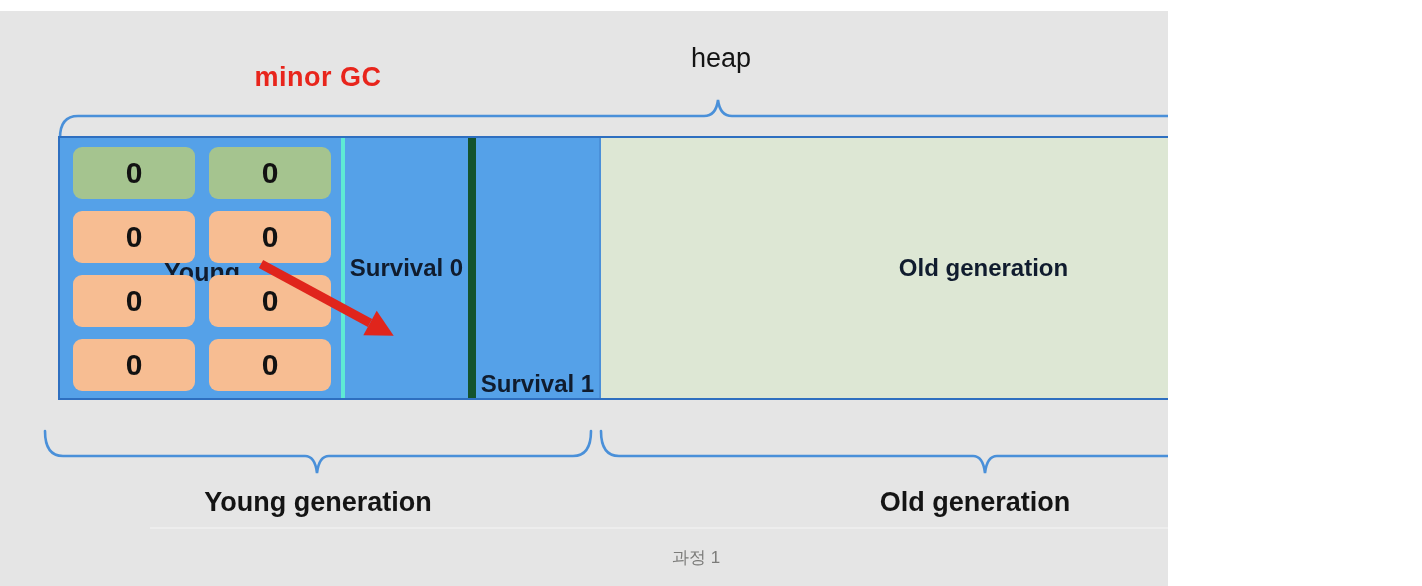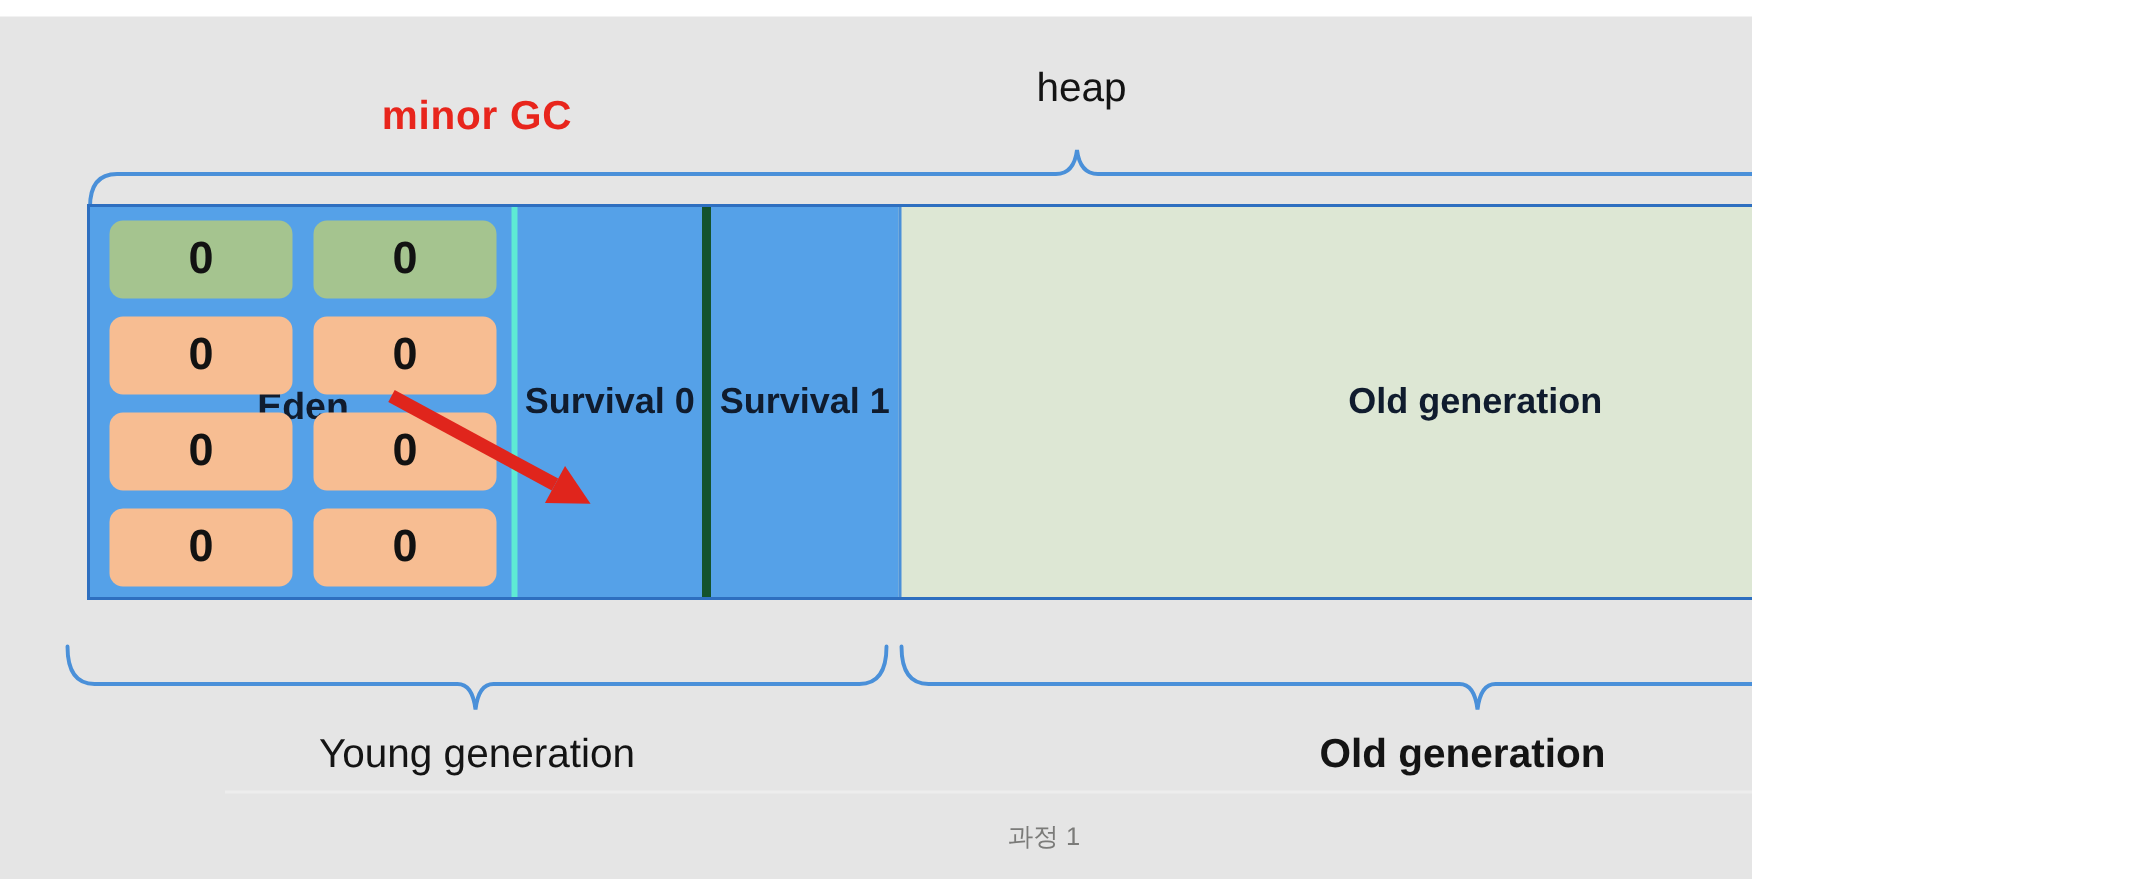--- a/index.html
+++ b/index.html
@@ -14,39 +14,39 @@
 
   .brace-svg{position:absolute;}
   .brace-svg path{fill:none;stroke:#4a90d9;stroke-width:2.6;stroke-linecap:round;}
 
   
   .heap-box{position:absolute;left:58px;top:125px;width:1310px;height:264px;
             border:2px solid #2e6fc0;box-sizing:border-box;display:flex;background:#55a1e8;}
   .section{position:relative;box-sizing:border-box;display:flex;align-items:center;justify-content:center;}
   .sec-eden{width:281px;background:#55a1e8;}
   .sec-s0{width:127px;background:#55a1e8;border-left:4px solid #5eead4;}
-  .sec-s1{width:131px;background:#55a1e8;border-left:6px solid #14532d;}
+  .sec-s1{width:131px;background:#55a1e8;border-left:8px solid #14532d;align-items:flex-end;}
   .sec-old{flex:1;background:#dde7d4;border-left:2px solid #4a90d9;}
   .sec-label{font-size:24px;font-weight:bold;color:#101c2e;z-index:2;}
 
   
   .eden-label{position:absolute;left:142px;top:134px;transform:translate(-50%,-50%);
               font-size:25px;font-weight:bold;color:#101c2e;z-index:0;white-space:nowrap;}
   .eden-grid{position:absolute;left:13px;top:9px;display:grid;z-index:1;
              grid-template-columns:122px 122px;grid-template-rows:repeat(4,52px);
              column-gap:14px;row-gap:12px;}
   .obj-cell{border-radius:9px;display:flex;align-items:center;justify-content:center;
             font-size:30px;font-weight:bold;color:#121212;}
 
   
   .arrow-svg{position:absolute;left:250px;top:240px;z-index:5;}
 
   
   .young-gen-label{position:absolute;left:318px;top:476px;transform:translateX(-50%);
-                   font-size:27px;font-weight:normal;color:#141414;white-space:nowrap;text-align:center;}
+                   font-size:27px;font-weight:bold;color:#141414;white-space:nowrap;text-align:center;}
   .old-gen-label{position:absolute;left:975px;top:476px;transform:translateX(-50%);
                  font-size:27px;font-weight:bold;color:#141414;white-space:nowrap;}
 
   .faint-rule{position:absolute;left:150px;top:516px;width:1145px;height:2px;background:#ededed;}
 
   .caption{position:absolute;left:696px;top:535px;transform:translateX(-50%);
            font-size:17px;color:#7b7b79;white-space:nowrap;}
 </style>
 </head>
 <body>
@@ -56,21 +56,21 @@
   <div class="minor-gc">minor GC</div>
   <div class="heap-label">heap</div>
 
   <svg class="brace-svg" style="left:58px;top:84px;" width="1310" height="44" viewBox="0 0 1310 44">
     <path d="M 2 43 Q 2 21 20 21 L 646 21 Q 658 21 660 5 Q 662 21 674 21 L 1290 21 Q 1308 21 1308 43"></path>
   </svg>
 
   <div class="heap-box">
 
     <div class="section sec-eden">
-      <div class="eden-label">Eden</div>
+      <div class="eden-label">Young</div>
       <div class="eden-grid">
           <div class="obj-cell" style="background: rgb(165, 196, 143);">0</div>
           <div class="obj-cell" style="background: rgb(165, 196, 143);">0</div>
           <div class="obj-cell" style="background: rgb(247, 189, 146);">0</div>
           <div class="obj-cell" style="background: rgb(247, 189, 146);">0</div>
           <div class="obj-cell" style="background: rgb(247, 189, 146);">0</div>
           <div class="obj-cell" style="background: rgb(247, 189, 146);">0</div>
           <div class="obj-cell" style="background: rgb(247, 189, 146);">0</div>
           <div class="obj-cell" style="background: rgb(247, 189, 146);">0</div>
         </div>

